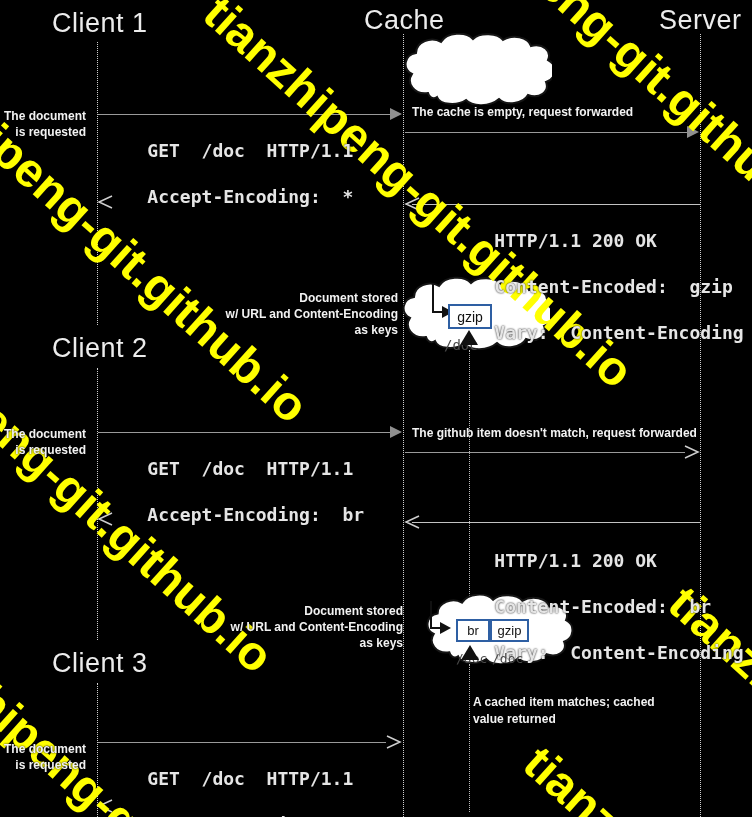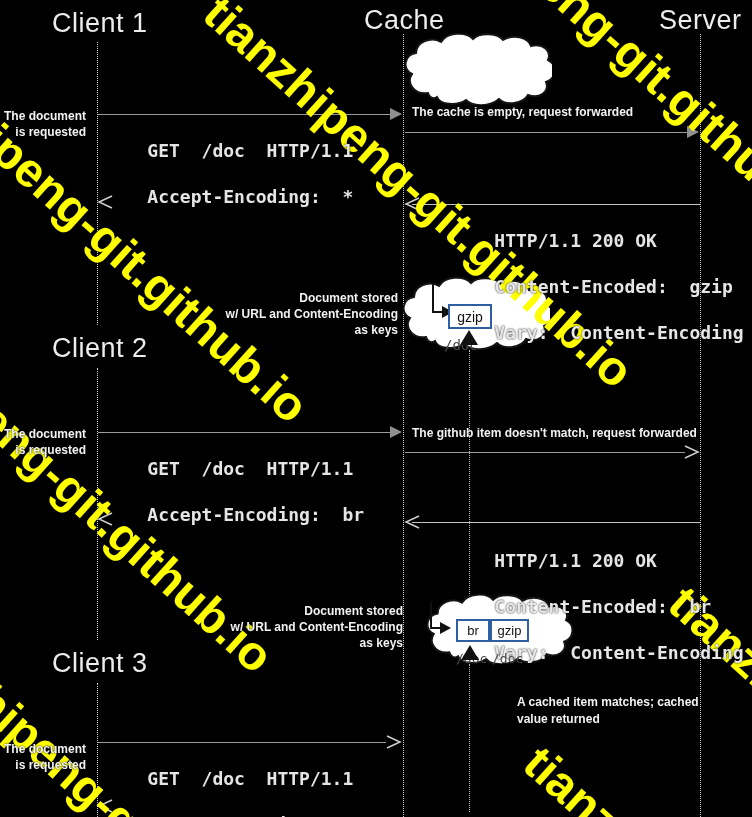--- a/index.html
+++ b/index.html
@@ -121,21 +121,21 @@
     <span>HTTP/1.1 200 OK</span><br>
     <span>Content-Encoded:  br</span><br>
     <span>Vary:  Content-Encoding</span>
   </div>
   <div class="note rt" style="left:203px;top:603px;width:200px;">
     <span>Document stored</span><br>
     <span>w/ URL and Content-Encoding</span><br>
     <span>as keys</span>
   </div>
 
-  <div class="note wrap" style="left:473px;top:694px;width:215px;margin-left:44px;">
+  <div class="note wrap" style="left:473px;top:694px;width:215px;">
     <span>A cached item matches; cached value</span>
     <span>returned</span>
   </div>
   <div class="note rt" style="left:4px;top:741px;width:82px;">
     <span>The document</span><br>
     <span>is requested</span>
   </div>
   <div class="hline" style="left:98px;top:742px;width:288px;"></div>
   <svg class="oarr" style="left:386px;top:735px;" width="16" height="14">
       <polyline points="1,1 14,7 1,13" fill="none" stroke="#cfcfcf" stroke-width="1.5"></polyline>

